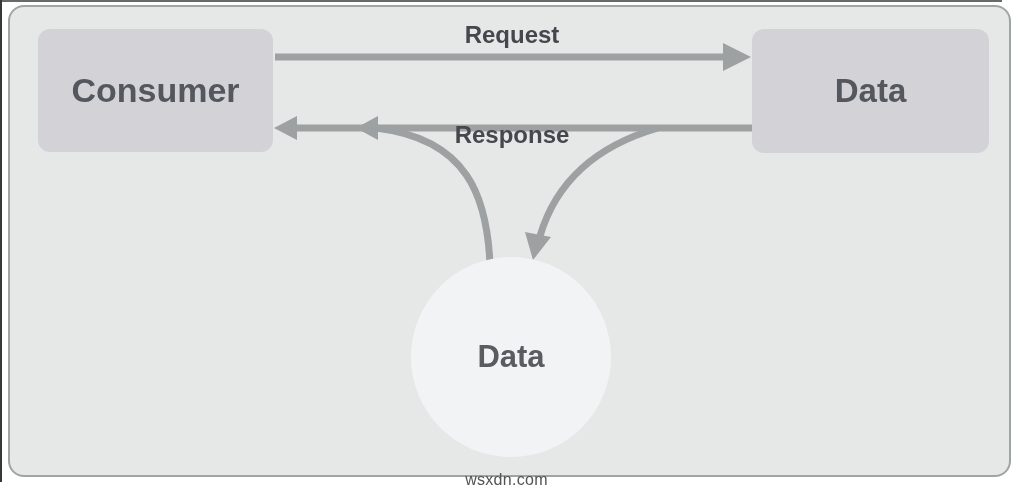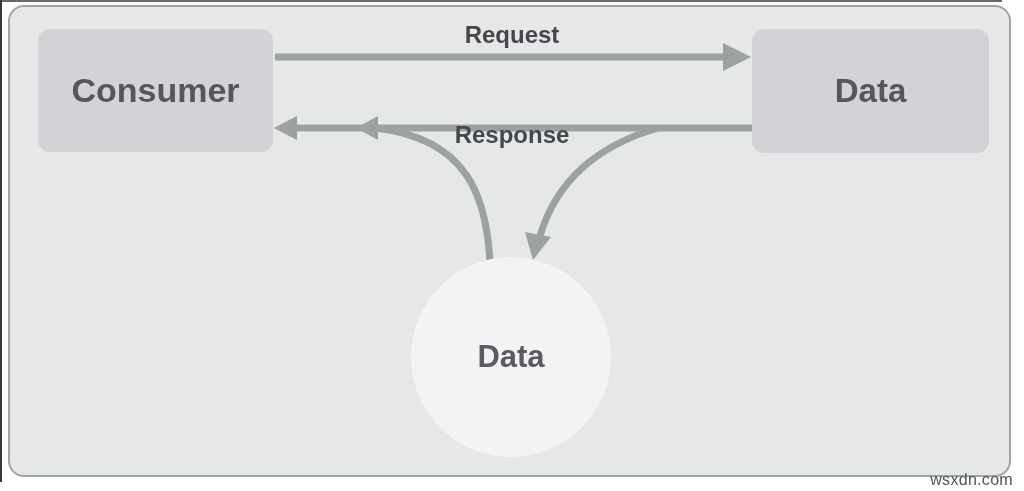--- a/index.html
+++ b/index.html
@@ -107,21 +107,21 @@
     z-index: 3;
   }
   .label-request  { top: 21px; }
   .label-response { top: 100px; margin-top: 21px; }
   
   .watermark {
     position: absolute;
     left: 0;
     top: 471px;
     width: 1013px;
-    text-align: right;
+    text-align: center;
     font-size: 16px;
     letter-spacing: 0.3px;
     color: var(--watermark-text, #515456);
     z-index: 4;
   }
 </style>
 </head>
 <body>
 
 <div class="stage">

